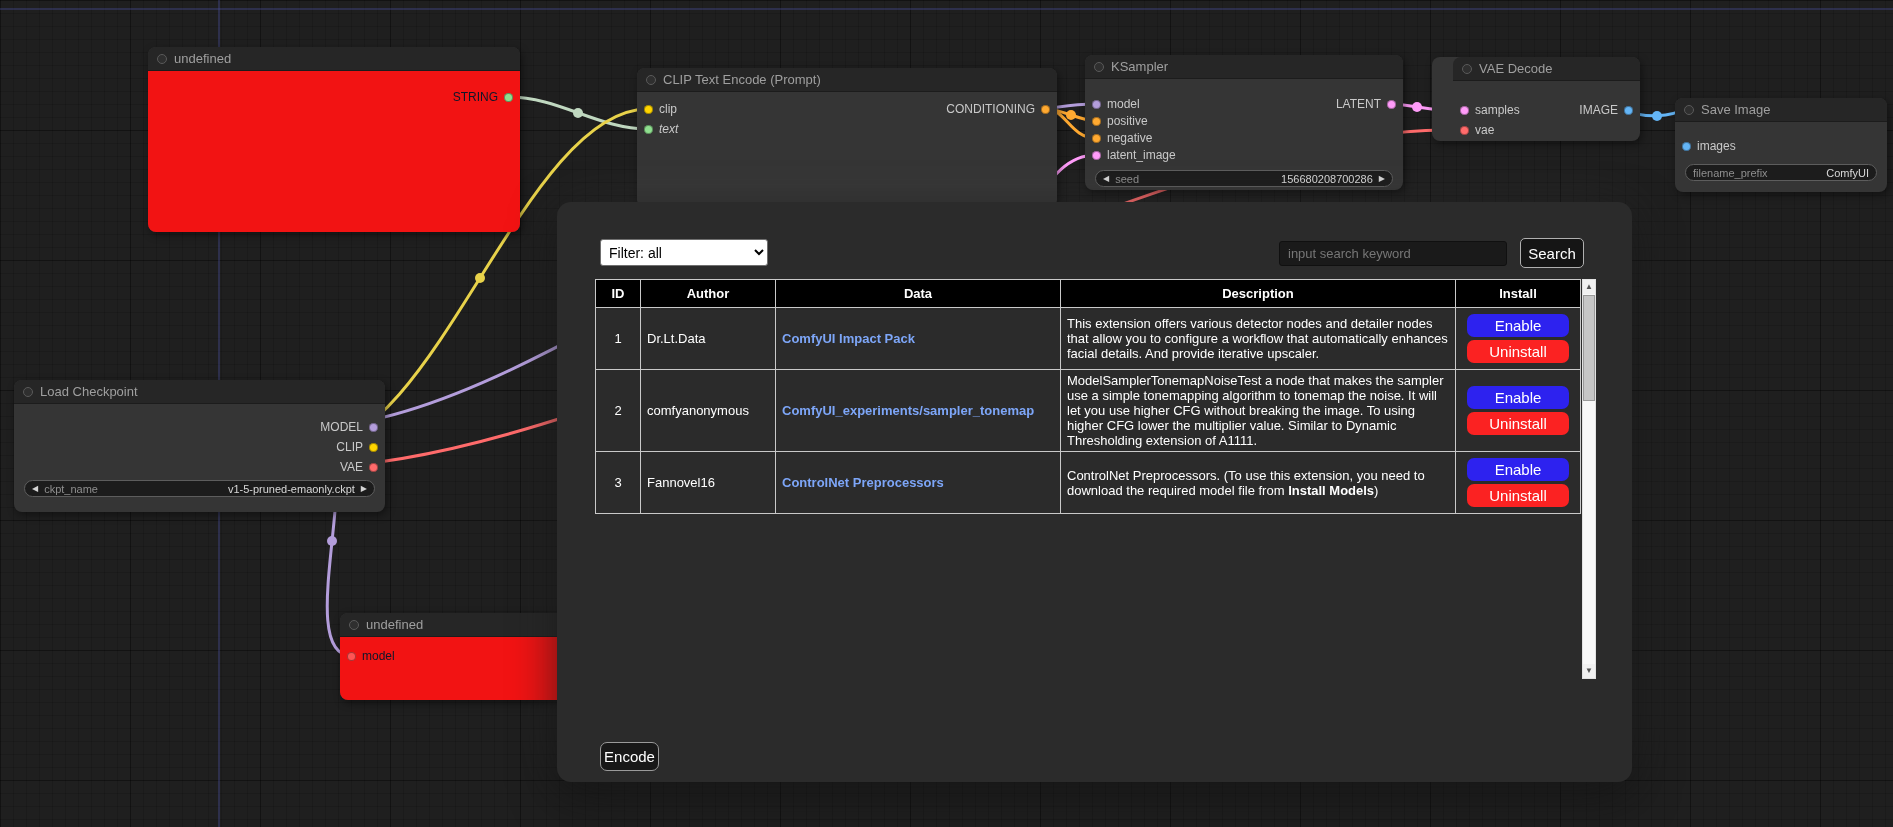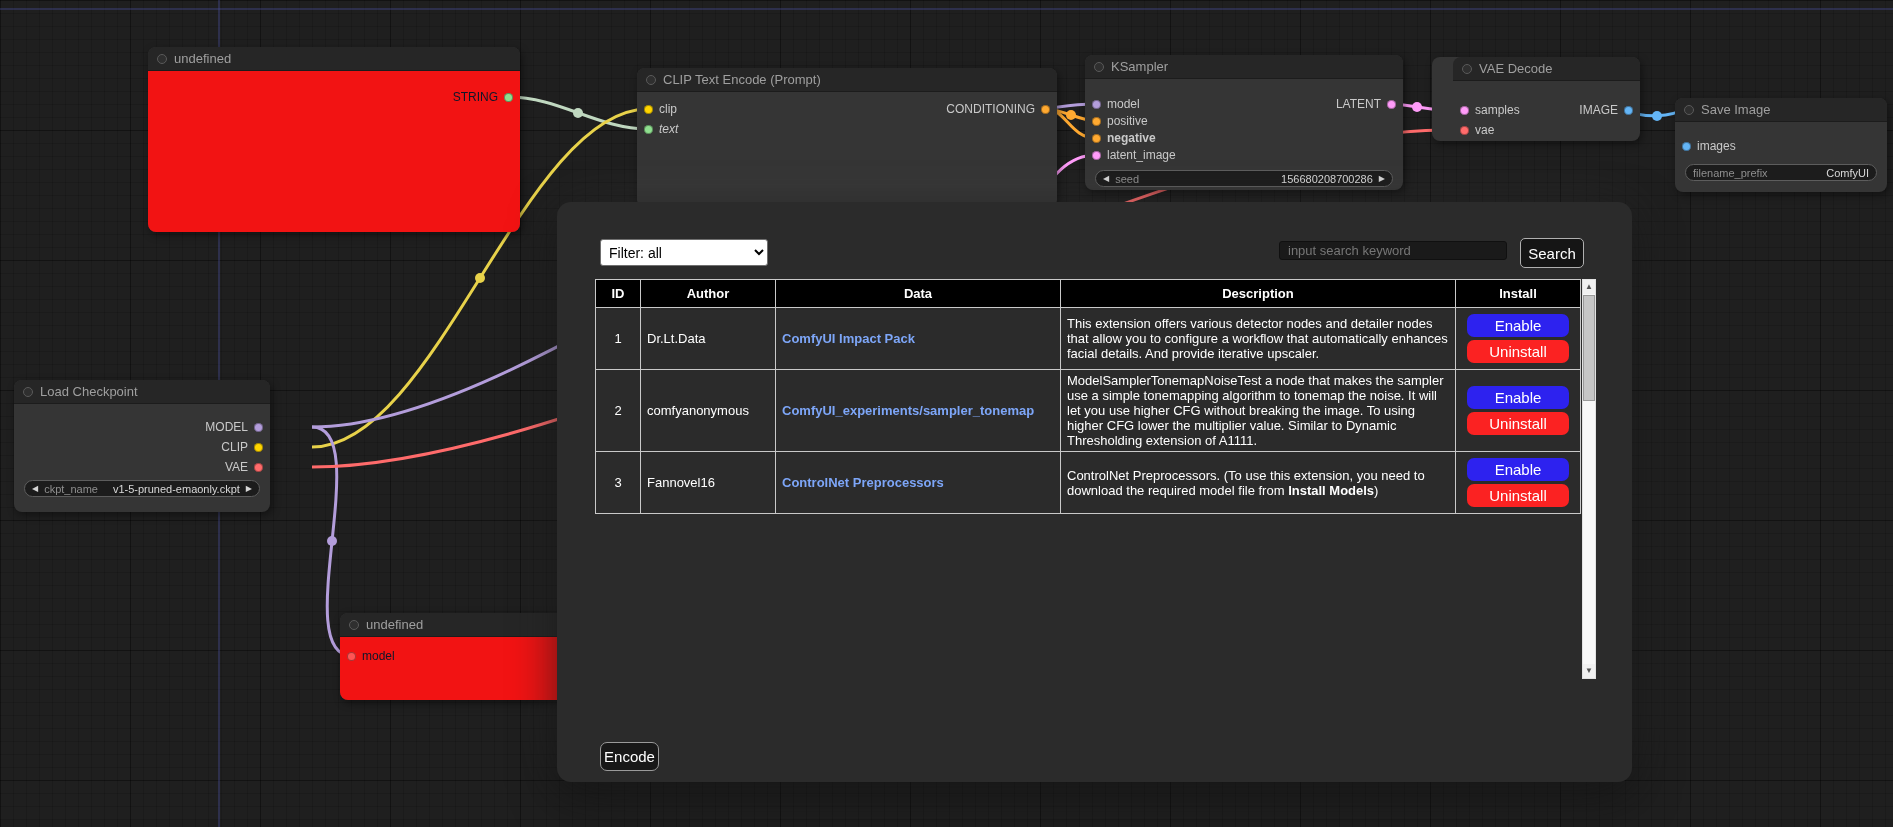--- a/index.html
+++ b/index.html
@@ -33,21 +33,21 @@
   .sdot { width:9px; height:9px; border-radius:50%; flex:none; box-shadow:inset 0 0 0 1px rgba(0,0,0,0.35); }
   .node.red .slot { color:#0f172a; }
   .widget { position:absolute; left:10px; right:10px; height:17px; background:#1c1c1c; border:1px solid #5d5d5d; border-radius:9px; display:flex; align-items:center; font-size:11px; padding:0 7px; gap:6px; color:#999; cursor:pointer; }
   .widget .arr { font-size:8px; color:#d5d5d5; flex:none; }
   .wname { color:#8f8f8f; }
   .wval { color:#d8d8d8; margin-left:auto; }
 
   .dialog { position:absolute; left:557px; top:202px; width:1075px; height:580px; background:#2b2b2b; border-radius:14px; z-index:10;
     box-shadow:0 0 60px rgba(255,255,255,0.07), 0 12px 45px rgba(0,0,0,0.65); color:#eee; }
   .filter-select { position:absolute; left:43px; top:37px; width:168px; height:27px; font-size:14px; font-family:inherit; background:#fff; color:#000; border:1px solid #6f6f6f; border-radius:3px; padding:0 4px; }
-  .search-input { position:absolute; left:722px; top:39px; width:228px; height:19px; background:#1a1a1a; border:1px solid #101010; color:#ddd; font-size:13px; font-family:inherit; padding:0 8px; border-radius:3px; }
+  .search-input { position:absolute; left:722px; top:39px; width:228px; height:25px; background:#1a1a1a; border:1px solid #101010; color:#ddd; font-size:13px; font-family:inherit; padding:0 8px; border-radius:3px; }
   .search-input::placeholder { color:#767676; }
   .search-btn { position:absolute; left:963px; top:36px; width:64px; height:30px; background:#151515; color:#fff; border:1px solid #b0b0b0; border-radius:5px; font-size:15px; font-family:inherit; cursor:pointer; }
   .ext-table { position:absolute; left:38px; top:77px; width:985px; border-collapse:collapse; table-layout:fixed; font-size:13px; }
   .ext-table th { background:#000; color:#fff; border:1px solid #c9c9c9; padding:6px 4px; font-size:13px; }
   .ext-table td { border:1px solid #c9c9c9; padding:3px 6px; color:#fff; line-height:15px; vertical-align:middle; }
   .td-center { text-align:center; }
   .name-link { color:#7da6f8; font-weight:bold; text-decoration:none; cursor:pointer; }
   .cm-btn { display:block; width:102px; height:23px; margin:3px auto; border:none; border-radius:7px; color:#fff; font-size:15px; font-family:inherit; line-height:21px; cursor:pointer; }
   .btn-enable { background:#2d22ef; }
   .btn-uninstall { background:#fb2222; }
@@ -125,21 +125,21 @@
     </div>
     <div class="nbody">
       <div class="slot in" style="top:18px;">
         <span class="sdot" style="background:#b39ddb"></span>
         <span>model</span>
       </div>
       <div class="slot in" style="top:35px;">
         <span class="sdot" style="background:#ffa931"></span>
         <span>positive</span>
       </div>
-      <div class="slot in" style="top:52px;font-weight:bold;">
+      <div class="slot in" style="top:52px;">
         <span class="sdot" style="background:#ffa931"></span>
         <span>negative</span>
       </div>
       <div class="slot in" style="top:69px;">
         <span class="sdot" style="background:#ff9cf9"></span>
         <span>latent_image</span>
       </div>
       <div class="slot out" style="top:18px;">
         <span>LATENT</span>
         <span class="sdot" style="background:#ff9cf9"></span>
@@ -184,21 +184,21 @@
         <span class="sdot" style="background:#64b5f6"></span>
         <span>images</span>
       </div>
       <div class="widget" style="top:42px;">
         <span class="wname">filename_prefix</span>
         <span class="wval">ComfyUI</span>
       </div>
     </div>
   </div>
 
-  <div class="node" style="left:14px;top:380px;width:256px;height:132px;">
+  <div class="node" style="left:14px;top:380px;width:371px;height:132px;">
     <div class="titlebar">
       <span class="tdot"></span>
       <span class="ntitle">Load Checkpoint</span>
     </div>
     <div class="nbody">
       <div class="slot out" style="top:16px;">
         <span>MODEL</span>
         <span class="sdot" style="background:#b39ddb"></span>
       </div>
       <div class="slot out" style="top:36px;">

